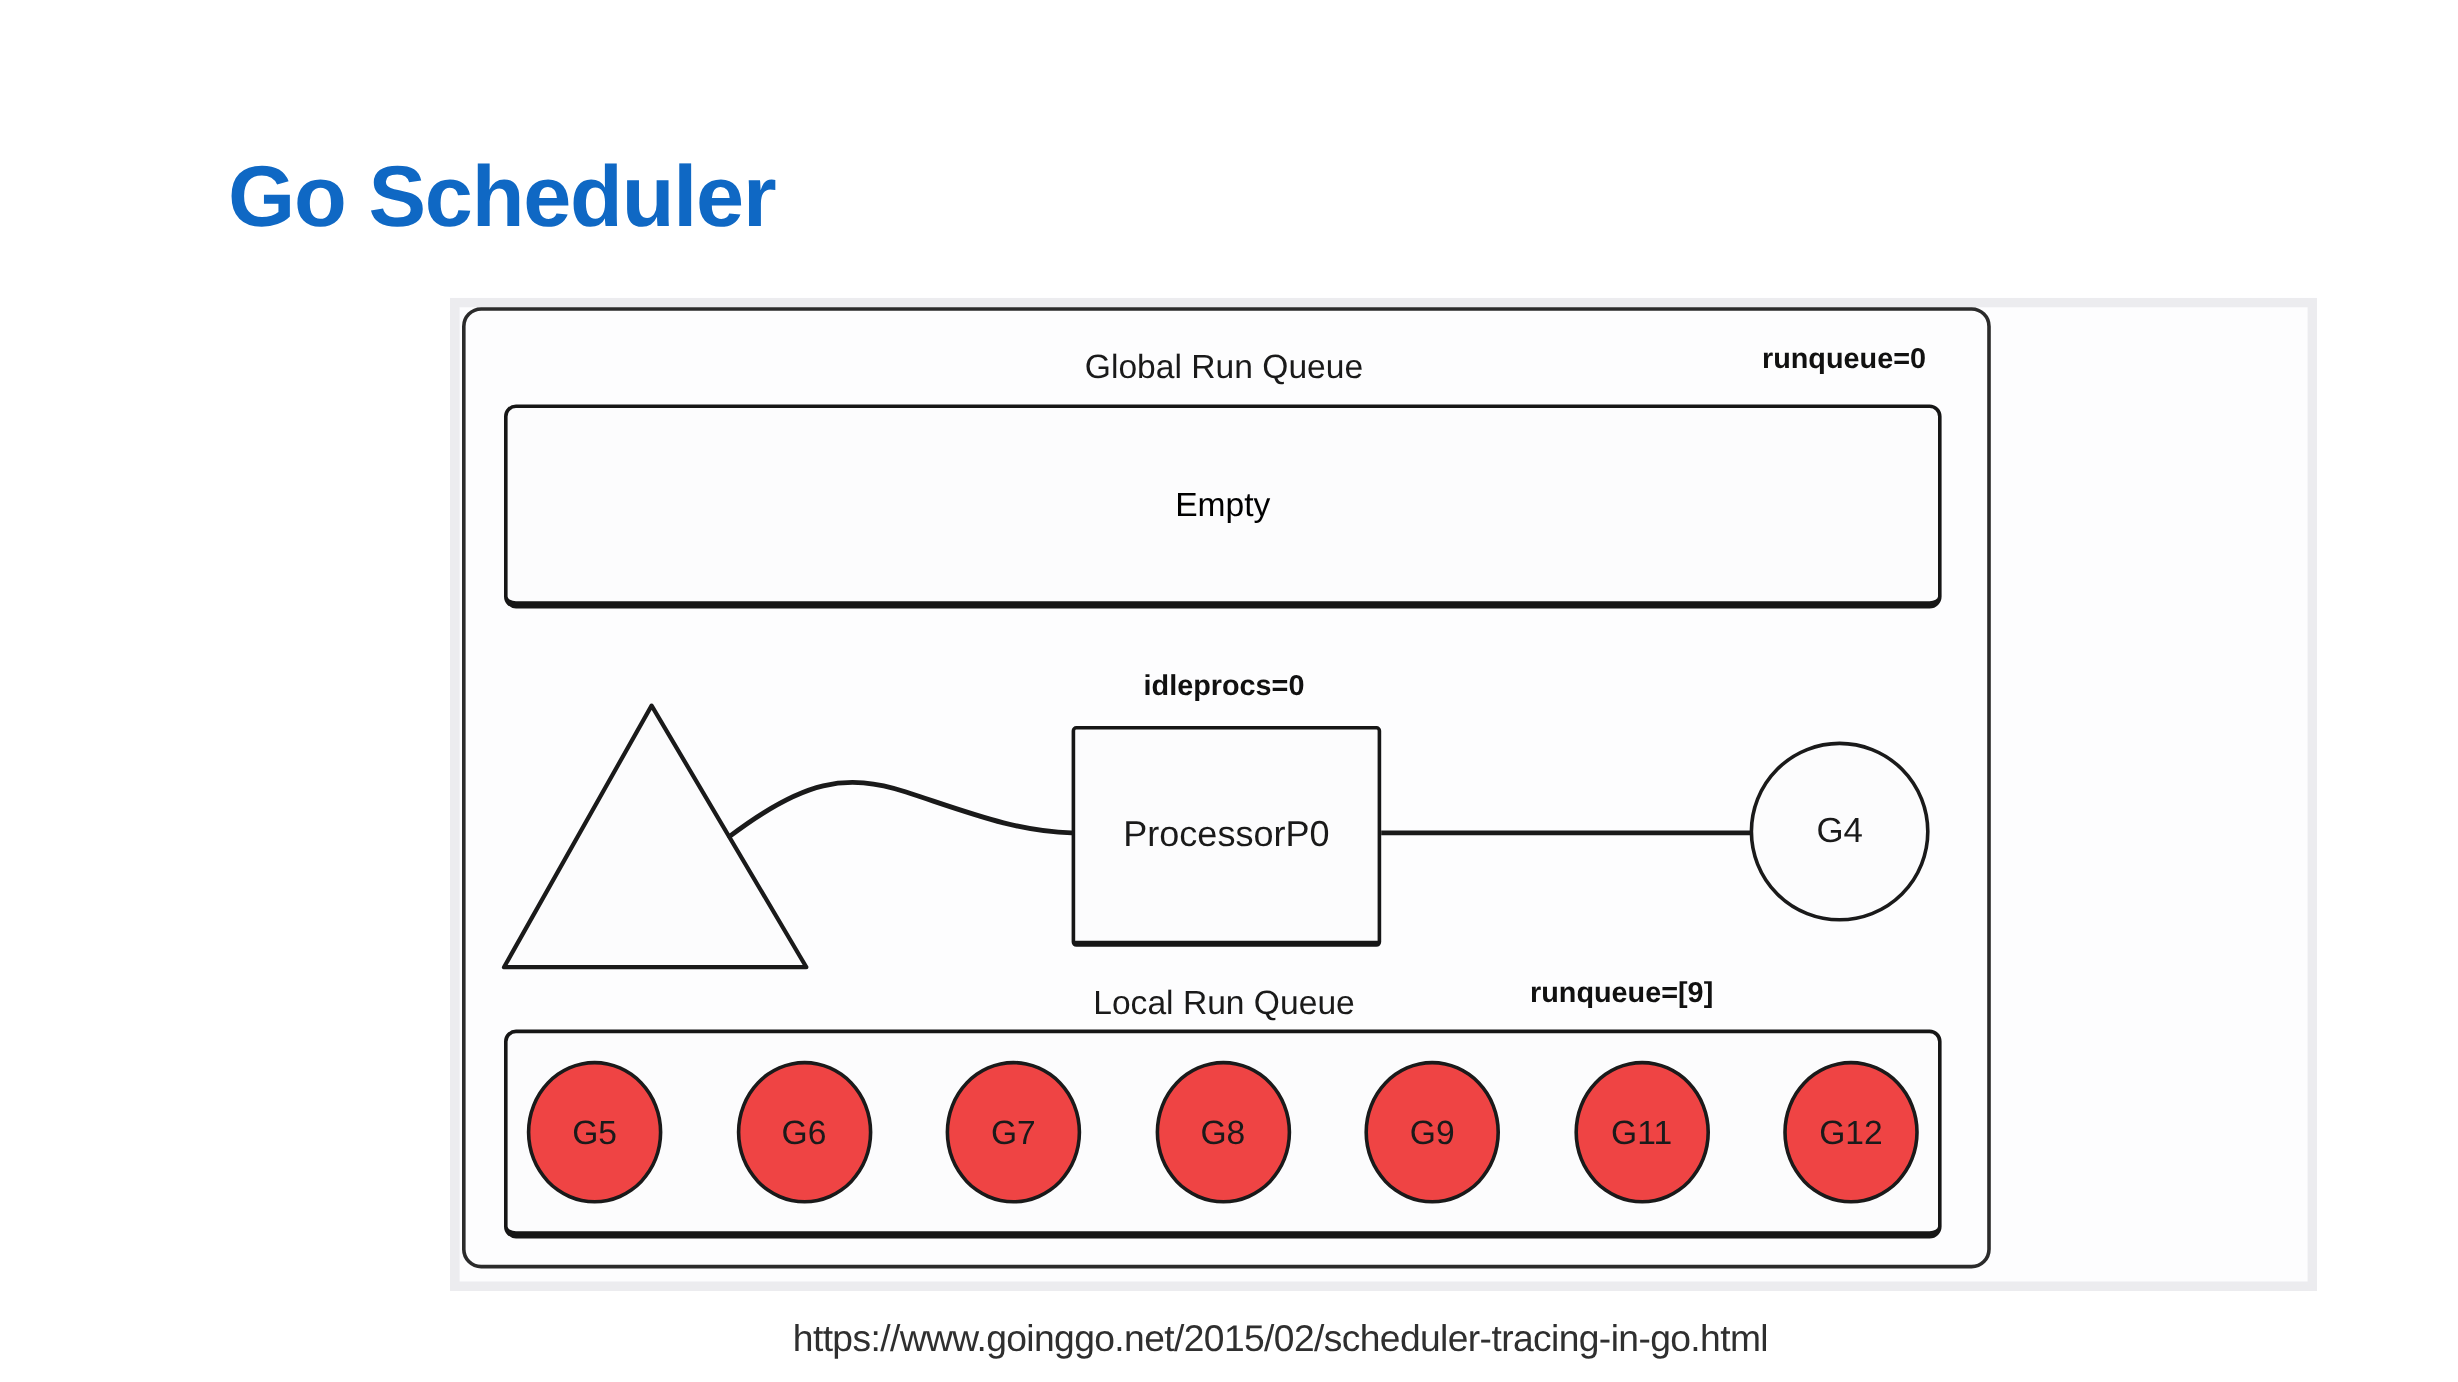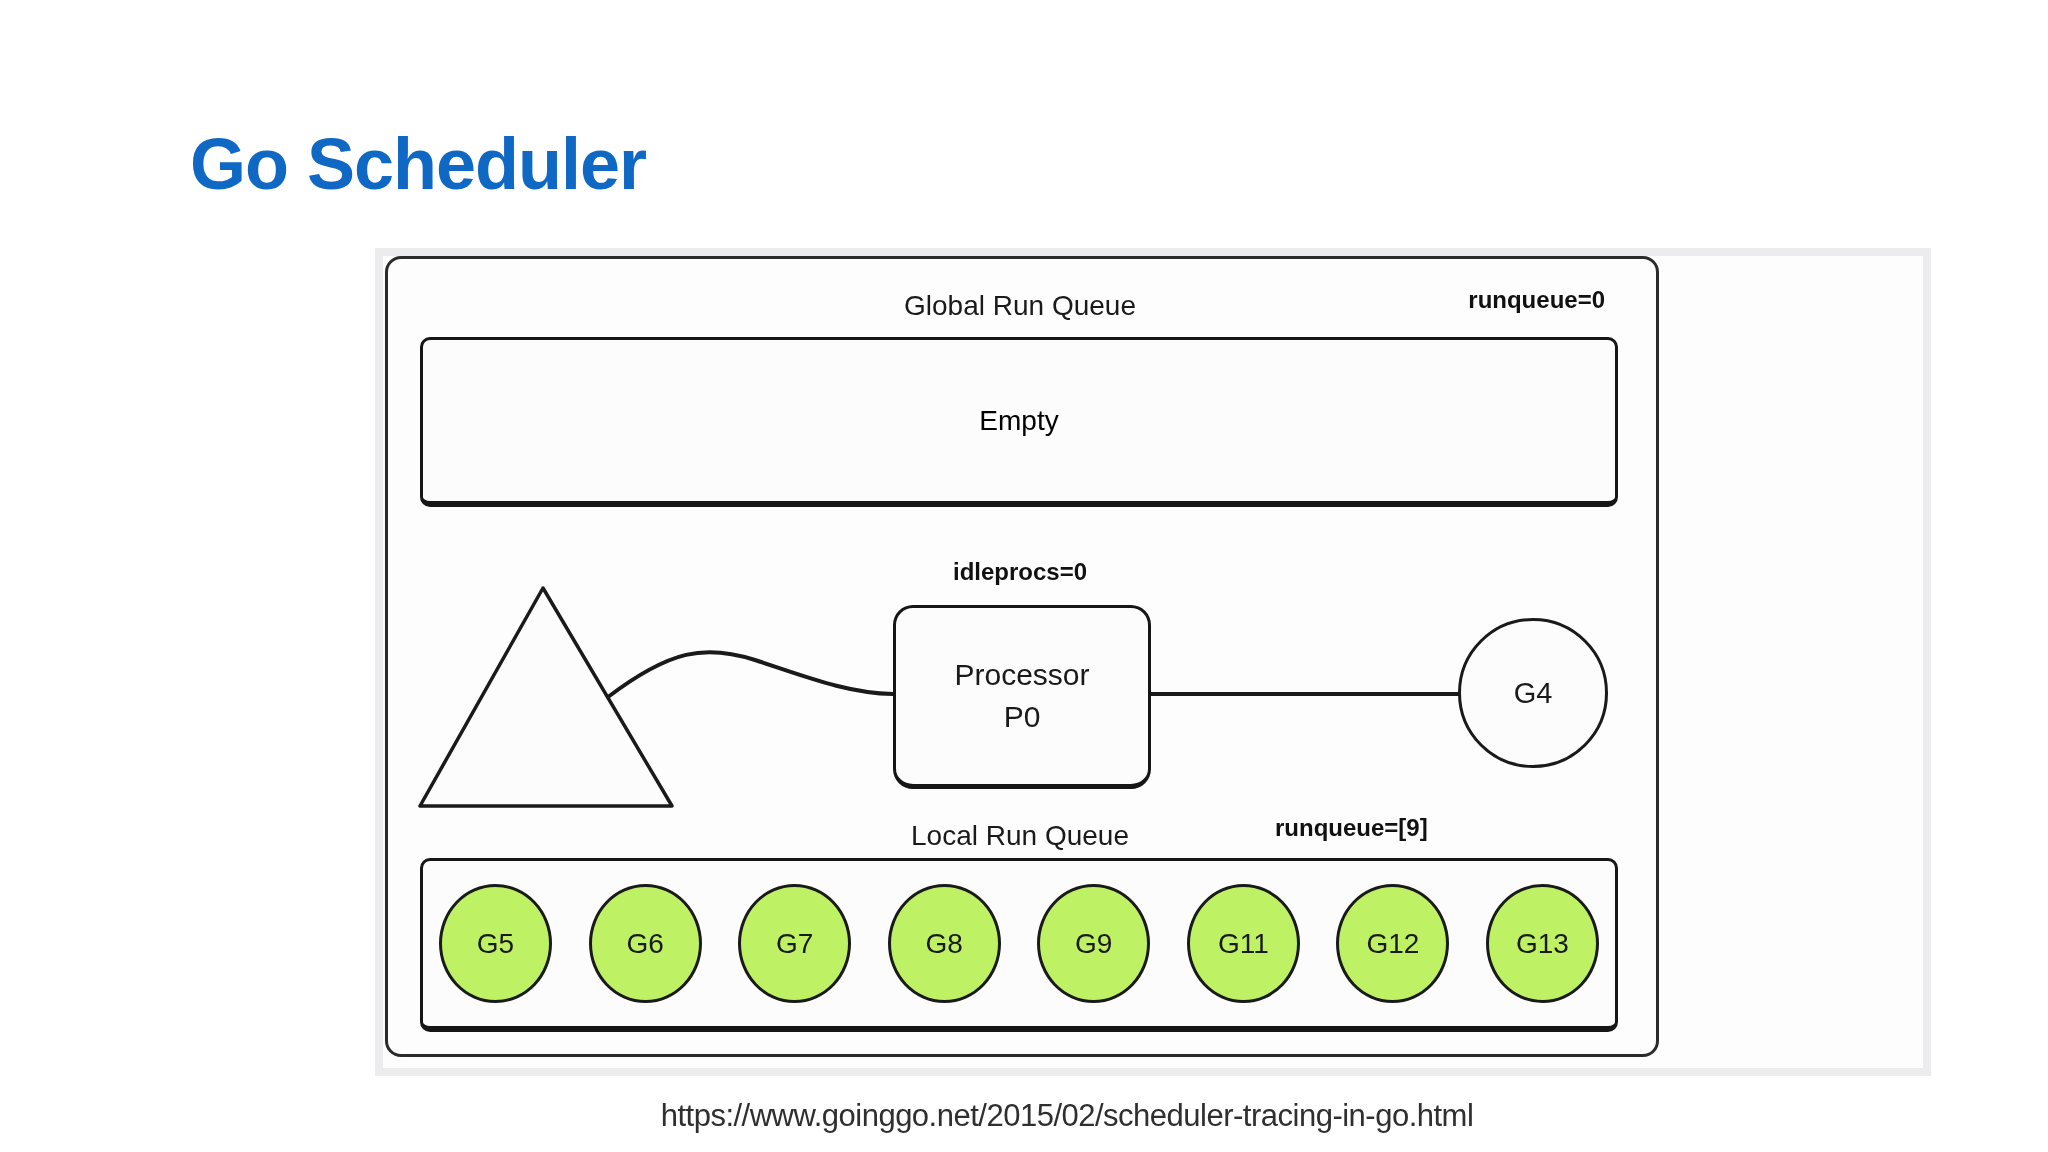--- a/index.html
+++ b/index.html
@@ -99,25 +99,25 @@
   }
   .thread-text span { display: block; }
   .processor-box {
     position: absolute;
     left: 518px;
     top: 357px;
     width: 258px;
     height: 184px;
     border: 3px solid #161616;
     border-bottom-width: 5px;
-    border-radius: 20px;
-    background: #fcfcfd;
-    box-sizing: border-box;
-    display: flex;
-    flex-direction: column;
+    border-radius: 4px;
+    background: #fcfcfd;
+    box-sizing: border-box;
+    display: flex;
+    flex-direction: row;
     align-items: center;
     justify-content: center;
     font-size: 30px;
     line-height: 42px;
     color: #1a1a1a;
   }
   .processor-box span { display: block; text-align: center; }
   .g4-circle {
     position: absolute;
     left: 1083px;
@@ -150,21 +150,21 @@
     display: flex;
     align-items: center;
     justify-content: space-between;
     padding: 0 16px;
   }
   .g-circle {
     width: 113px;
     height: 119px;
     border: 3.5px solid #1a1a1a;
     border-radius: 50%;
-    background: #bef264;
+    background: #ef4444;
     box-sizing: border-box;
     display: flex;
     align-items: center;
     justify-content: center;
     font-size: 28px;
     color: #1a1a1a;
     flex: 0 0 auto;
   }
   .source {
     position: absolute;
@@ -218,20 +218,19 @@
     <div class="stat-text lrq-stat">runqueue=[9]</div>
 
     <div class="local-box">
       <div class="g-circle">G5</div>
       <div class="g-circle">G6</div>
       <div class="g-circle">G7</div>
       <div class="g-circle">G8</div>
       <div class="g-circle">G9</div>
       <div class="g-circle">G11</div>
       <div class="g-circle">G12</div>
-      <div class="g-circle">G13</div>
     </div>
 
   </div>
 
   <div class="source">https://www.goinggo.net/2015/02/scheduler-tracing-in-go.html</div>
 
 </div>
 
 </body></html>

